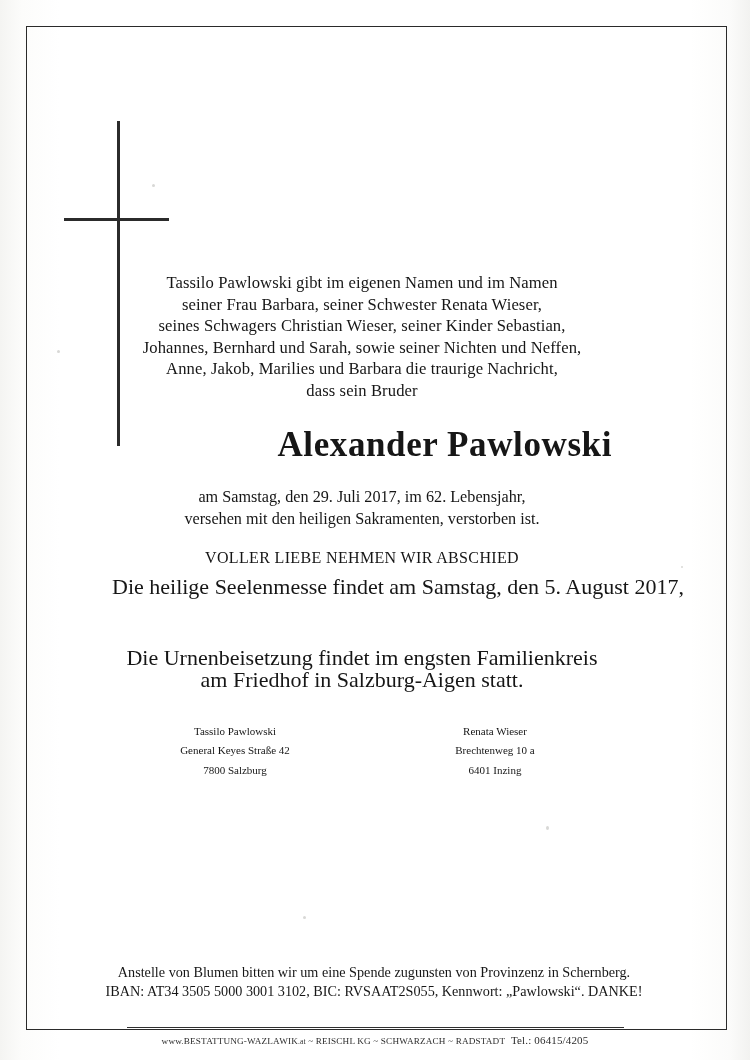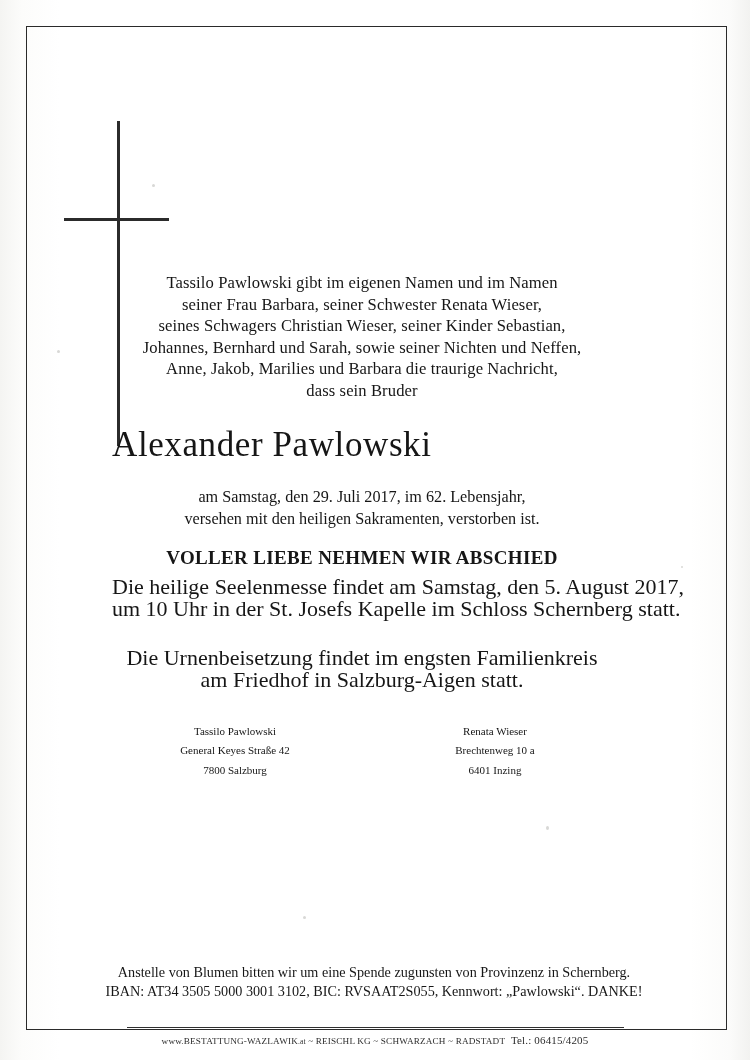--- a/index.html
+++ b/index.html
@@ -75,48 +75,47 @@
     line-height: 21.6px;
     letter-spacing: 0.1px;
   }
   #announcement .ln { display: block; white-space: nowrap; }
 
   #deceased-name {
     position: absolute;
     left: 112px;
     top: 424px;
     width: 500px;
-    text-align: left;
+    text-align: right;
     font-size: 35px;
     line-height: 42px;
     letter-spacing: 0.6px;
-    font-weight: 400;
+    font-weight: 700;
   }
 
   #death-details {
     position: absolute;
     left: 112px;
     top: 487px;
     width: 500px;
     text-align: center;
     font-size: 16.2px;
     line-height: 21.5px;
   }
   #death-details .ln { display: block; white-space: nowrap; }
 
   #farewell-line {
     position: absolute;
     left: 112px;
     top: 547px;
     width: 500px;
     text-align: center;
-    font-size: 19px;
+    font-size: 16px;
     line-height: 21px;
     letter-spacing: 0.35px;
-    font-weight: bold;
   }
 
   #mass-details {
     position: absolute;
     left: 112px;
     top: 576px;
     width: 500px;
     text-align: center;
     font-size: 22px;
     line-height: 21.5px;
@@ -228,21 +227,20 @@
 
   <div id="death-details">
     <span class="ln">am Samstag, den 29. Juli 2017, im 62. Lebensjahr,</span>
     <span class="ln">versehen mit den heiligen Sakramenten, verstorben ist.</span>
   </div>
 
   <div id="farewell-line">VOLLER LIEBE NEHMEN WIR ABSCHIED</div>
 
   <div id="mass-details">
     <span class="ln">Die heilige Seelenmesse findet am Samstag, den 5. August 2017,</span>
-    <span class="ln">um 10 Uhr in der St. Josefs Kapelle im Schloss Schernberg statt.</span>
   </div>
 
   <div id="burial-details">
     <span class="ln">Die Urnenbeisetzung findet im engsten Familienkreis</span>
     <span class="ln">am Friedhof in Salzburg-Aigen statt.</span>
   </div>
 
   <div id="addresses">
     <div class="address-col">
       <span class="ln">Tassilo Pawlowski</span>

